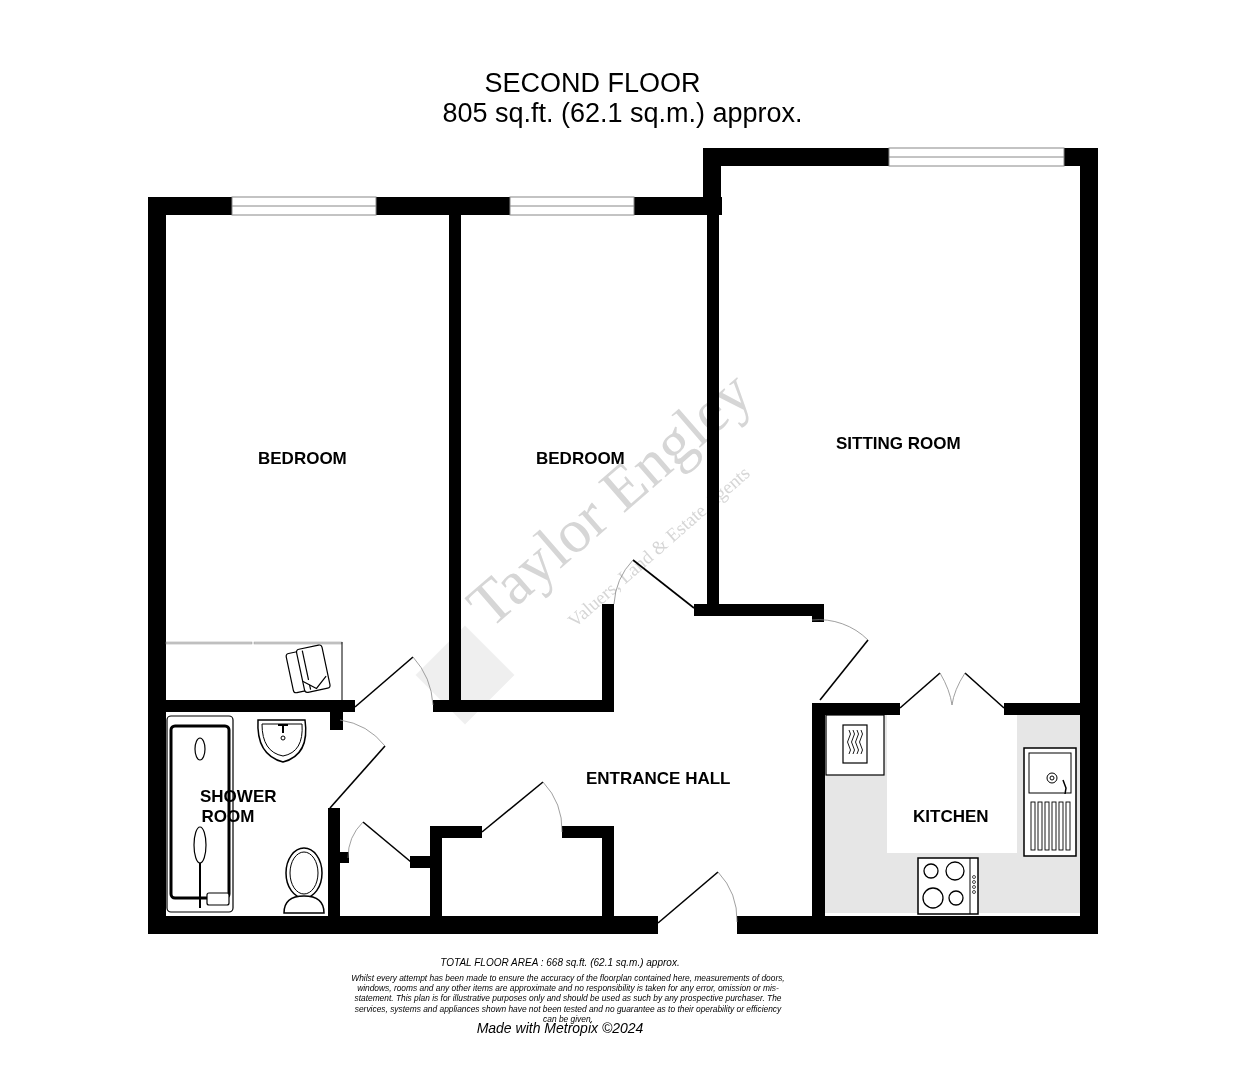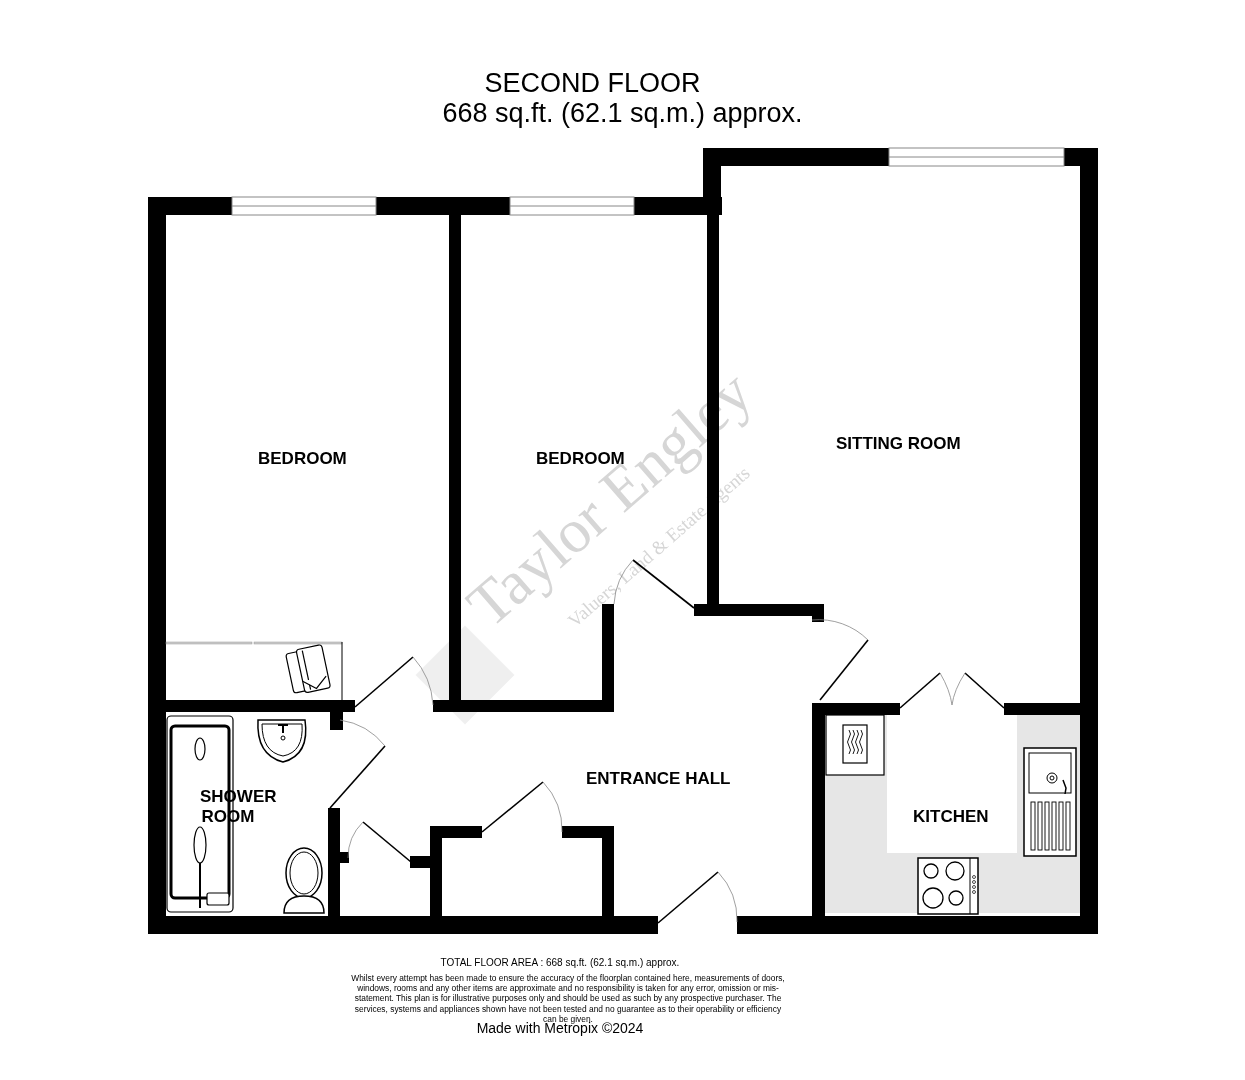--- a/index.html
+++ b/index.html
@@ -2,33 +2,33 @@
 <html><head>
 <meta charset="utf-8">
 <style>
   html, body { margin: 0; padding: 0; background: #ffffff; }
   body { width: 1245px; height: 1080px; position: relative; overflow: hidden; font-family: "Liberation Sans", sans-serif; color: #000; }
   .title { position: absolute; left: 0; width: 1245px; text-align: center; font-size: 27px; line-height: 30px; }
   #title1 { top: 68px; left: -30px; }
   #title2 { top: 98px; left: 0px; }
   svg#plan { position: absolute; left: 0; top: 0; }
   .room-label { position: absolute; font-weight: bold; font-size: 17px; text-align: center; line-height: 20px; white-space: nowrap; }
-  .footer { position: absolute; left: 0; width: 1120px; text-align: center; }
+  .footer { position: absolute; left: 0; width: 1120px; text-align: center; font-style: italic; }
   #footer-total { top: 957px; font-size: 10px; }
   #footer-disclaimer { top: 973px; font-size: 8.4px; line-height: 10.2px; width: 440px; left: 348px; }
   #footer-made { top: 1020px; font-size: 14px; }
   .watermark { position: absolute; color: #d6d6d6; font-family: "Liberation Serif", serif; transform-origin: left bottom; white-space: nowrap; pointer-events: none; }
   #wm-main { left: 500px; top: 570px; font-size: 62px; transform: rotate(-41deg); }
   #wm-sub { left: 578px; top: 610px; font-size: 19px; transform: rotate(-41deg); }
 </style>
 </head>
 <body>
 
 <div class="title" id="title1">SECOND FLOOR</div>
-<div class="title" id="title2">668 sq.ft. (62.1 sq.m.) approx.</div>
+<div class="title" id="title2">805 sq.ft. (62.1 sq.m.) approx.</div>
 
 <div class="watermark" id="wm-main">Taylor Engley</div>
 <div class="watermark" id="wm-sub">Valuers, Land &amp; Estate Agents</div>
 
 <svg id="plan" width="1245" height="1080" viewBox="0 0 1245 1080">
 
   <g opacity="0.5">
     <rect x="430" y="640" width="70" height="70" fill="#e0e0e0" transform="rotate(-45 465 675)"></rect>
   </g>
 

